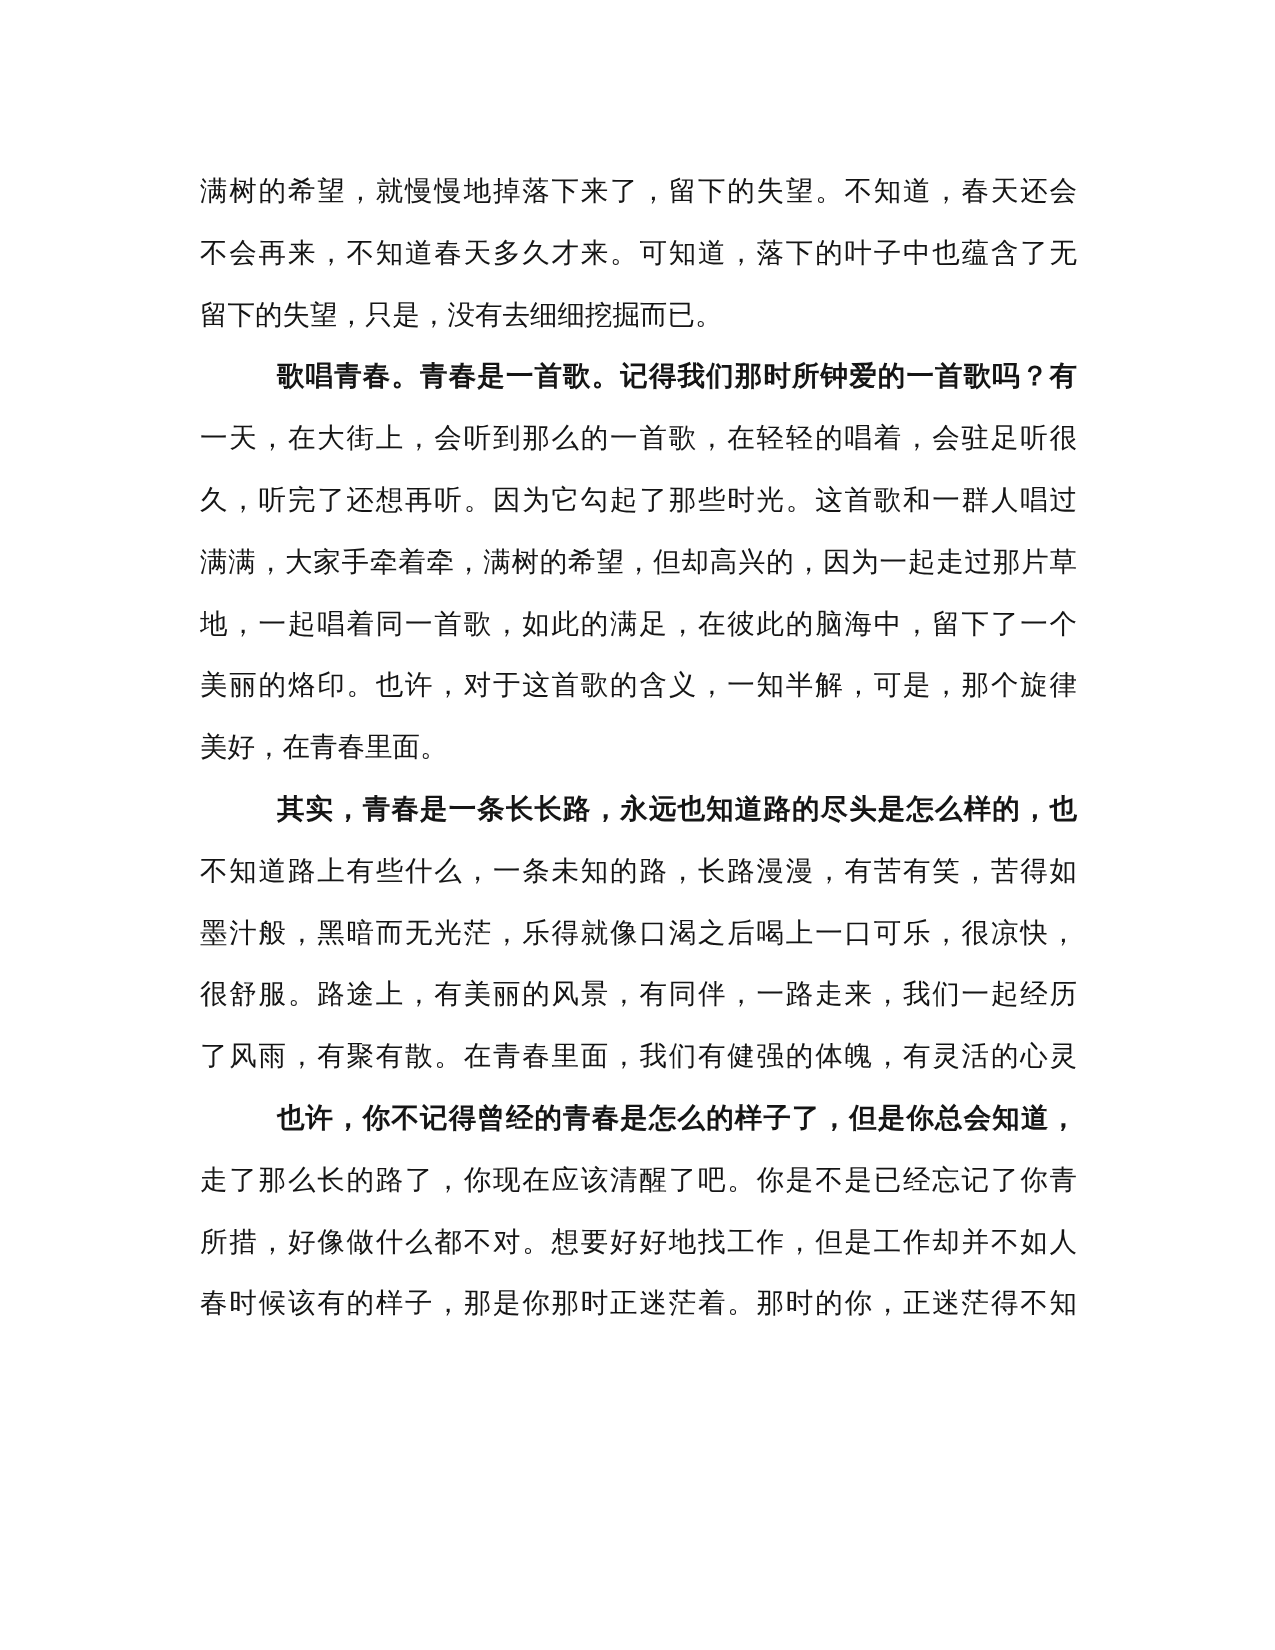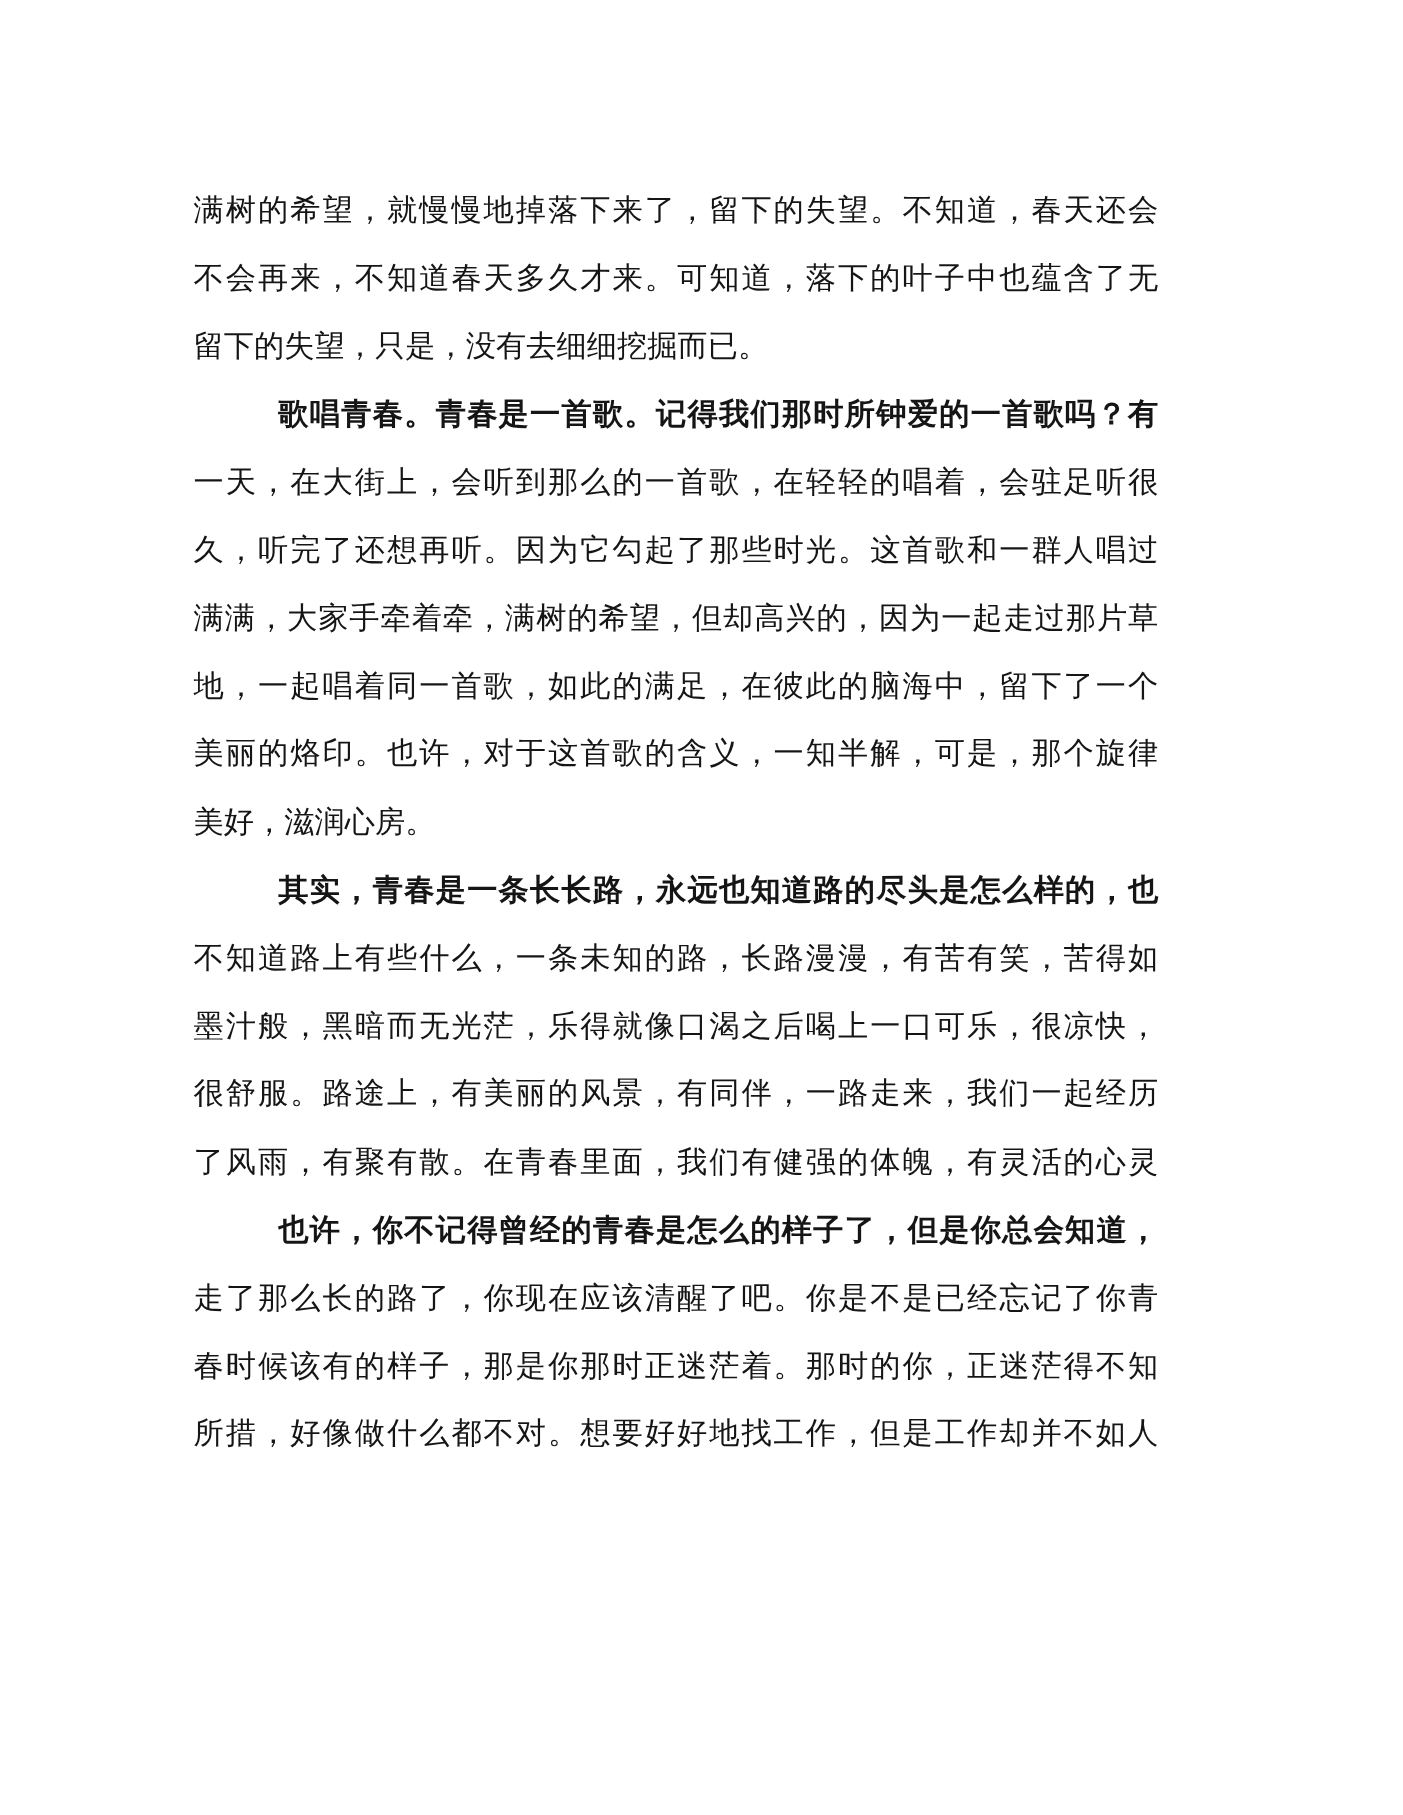--- a/index.html
+++ b/index.html
@@ -10,21 +10,21 @@
   .page {
     position: relative;
     width: 1275px;
     height: 1650px;
     background: #ffffff;
     overflow: hidden;
     font-family: "Liberation Serif", "DejaVu Serif", serif;
   }
   .text-body {
     position: absolute;
-    left: 176px;
+    left: 200px;
     top: 160px;
     width: 877px;
     color: #151515;
   }
   .line {
     box-sizing: border-box;
     width: 100%;
     font-size: 27.5px;
     line-height: 61.8px;
     white-space: normal;
@@ -49,24 +49,24 @@
   <div class="text-body" style="color: rgb(21, 21, 21);">
       <div class="line full">满树的希望，就慢慢地掉落下来了，留下的失望。不知道，春天还会</div>
       <div class="line full">不会再来，不知道春天多久才来。可知道，落下的叶子中也蕴含了无</div>
       <div class="line">留下的失望，只是，没有去细细挖掘而已。</div>
       <div class="line full indent">歌唱青春。青春是一首歌。记得我们那时所钟爱的一首歌吗？有</div>
       <div class="line full">一天，在大街上，会听到那么的一首歌，在轻轻的唱着，会驻足听很</div>
       <div class="line full">久，听完了还想再听。因为它勾起了那些时光。这首歌和一群人唱过</div>
       <div class="line full">满满，大家手牵着牵，满树的希望，但却高兴的，因为一起走过那片草</div>
       <div class="line full">地，一起唱着同一首歌，如此的满足，在彼此的脑海中，留下了一个</div>
       <div class="line full">美丽的烙印。也许，对于这首歌的含义，一知半解，可是，那个旋律</div>
-      <div class="line">美好，滋润心房。</div>
+      <div class="line">美好，在青春里面。</div>
       <div class="line full indent">其实，青春是一条长长路，永远也知道路的尽头是怎么样的，也</div>
       <div class="line full">不知道路上有些什么，一条未知的路，长路漫漫，有苦有笑，苦得如</div>
       <div class="line full">墨汁般，黑暗而无光茫，乐得就像口渴之后喝上一口可乐，很凉快，</div>
       <div class="line full">很舒服。路途上，有美丽的风景，有同伴，一路走来，我们一起经历</div>
       <div class="line full">了风雨，有聚有散。在青春里面，我们有健强的体魄，有灵活的心灵</div>
       <div class="line full indent">也许，你不记得曾经的青春是怎么的样子了，但是你总会知道，</div>
       <div class="line full">走了那么长的路了，你现在应该清醒了吧。你是不是已经忘记了你青</div>
+      <div class="line full">所措，好像做什么都不对。想要好好地找工作，但是工作却并不如人</div>
       <div class="line full">春时候该有的样子，那是你那时正迷茫着。那时的你，正迷茫得不知</div>
-      <div class="line full">所措，好像做什么都不对。想要好好地找工作，但是工作却并不如人</div>
     </div>
 </div>
 
 </body></html>

